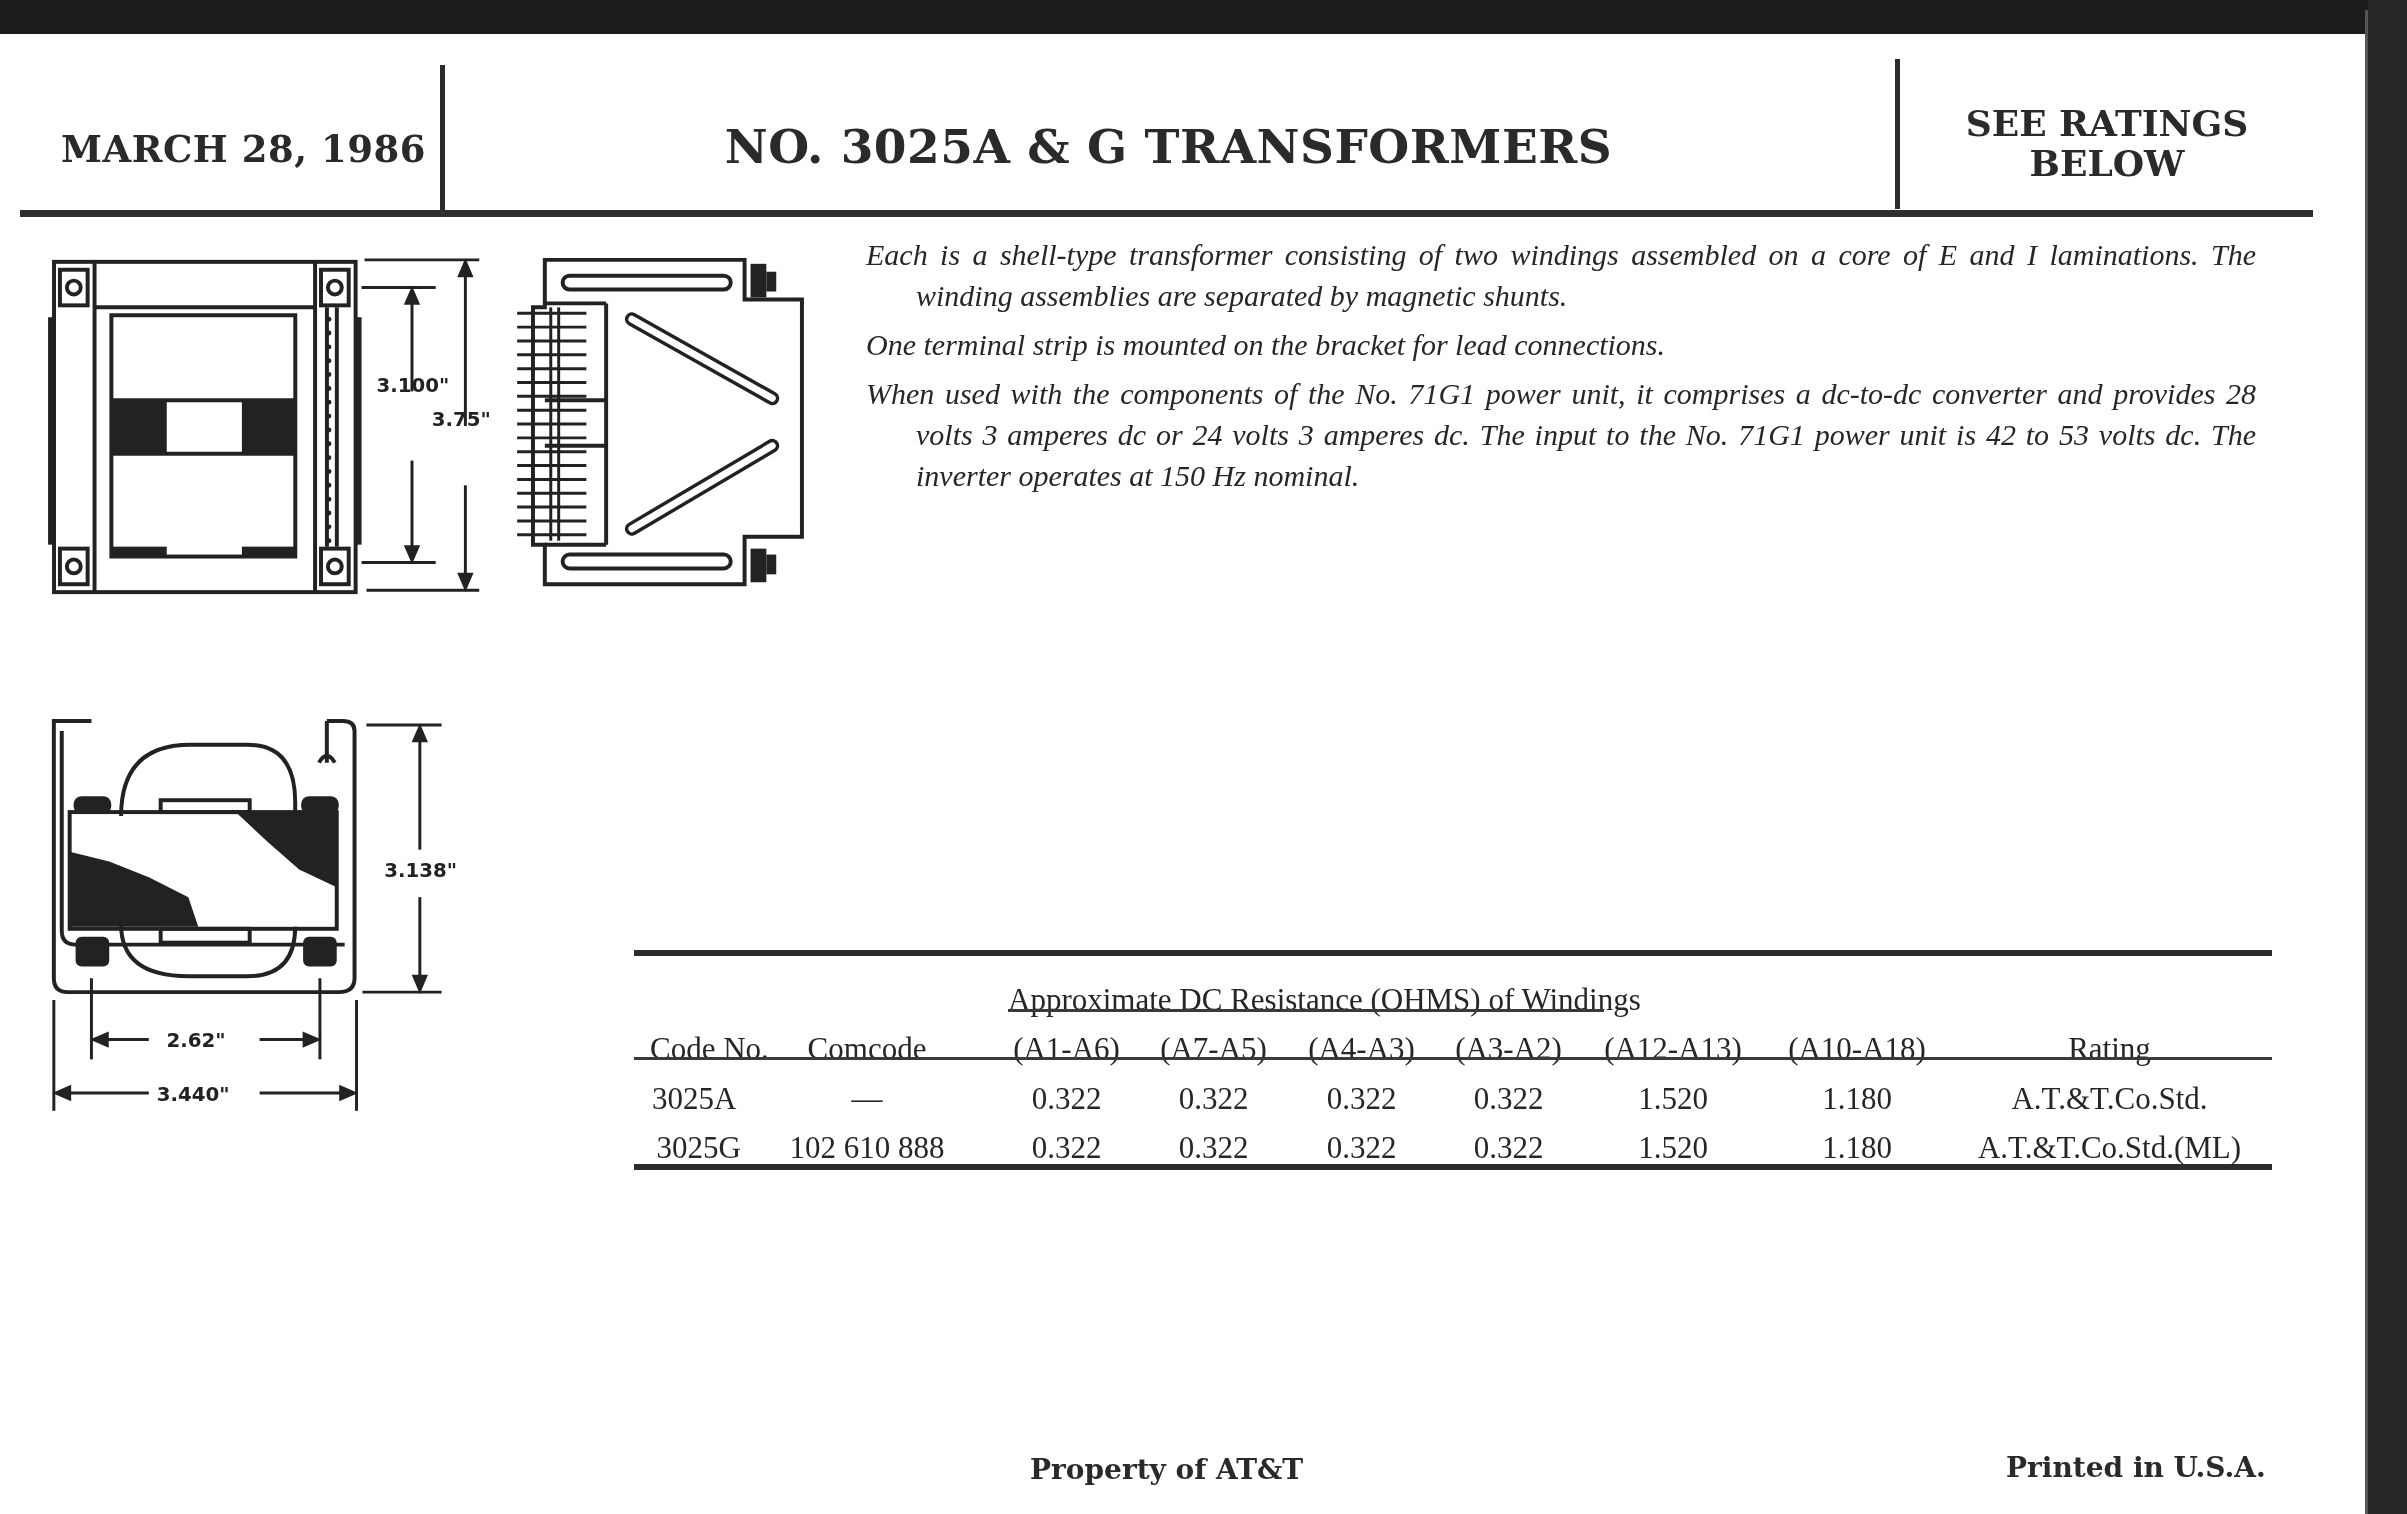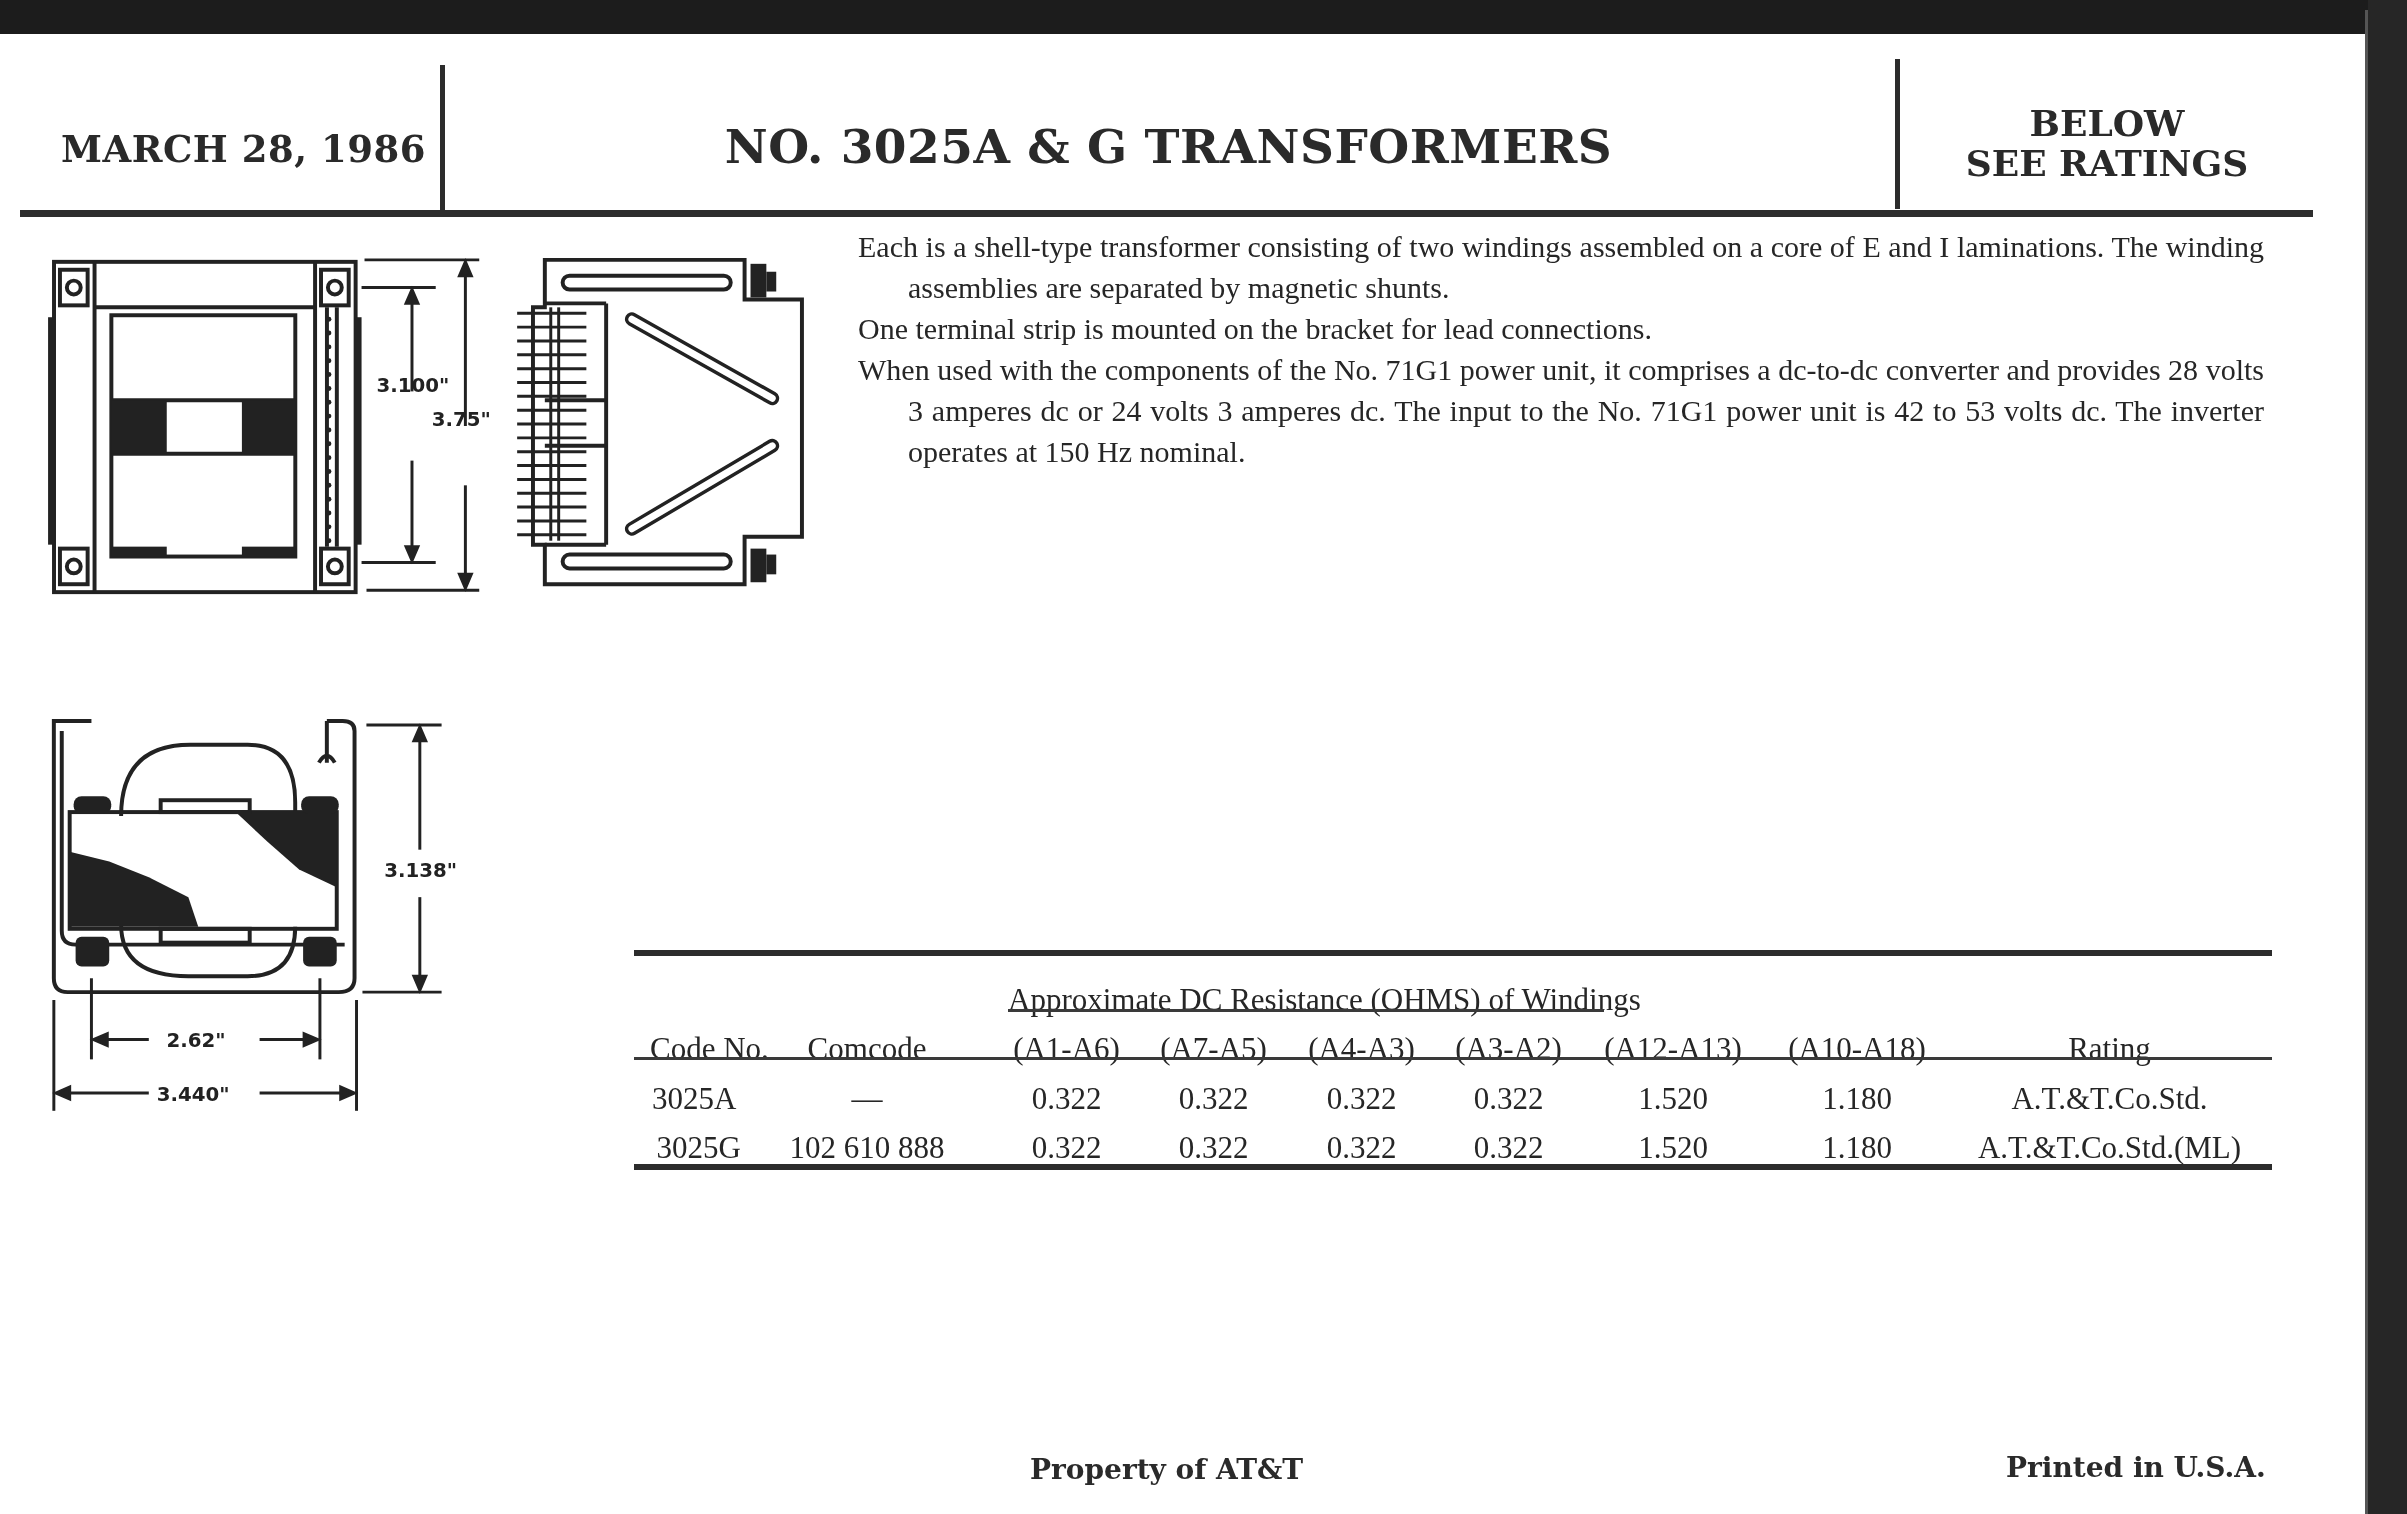--- a/index.html
+++ b/index.html
@@ -26,21 +26,21 @@
     position: absolute; left: 1899px; width: 416px; top: 103px; text-align: center;
     font-size: 36px; font-weight: bold; line-height: 40px; color: #2a2a2a;
   }
   .rule { position: absolute; background: #2e2e2e; }
 
   .desc {
     position: absolute; left: 858px; top: 226px; width: 1406px;
     font-family: "Liberation Serif", "DejaVu Serif", serif;
     font-size: 30px; line-height: 41px; color: #262626;
   }
-  .desc p { margin: 0; padding-left: 50px; text-indent: -50px; text-align: justify; }
+  .desc p { margin: 8px; padding-left: 50px; text-indent: -50px; text-align: justify; font-style: italic; }
 
   .drawing { position: absolute; }
 
   .tbl {
     position: absolute; left: 634px; top: 950px; width: 1638px;
     font-family: "Liberation Serif", "DejaVu Serif", serif; font-size: 31px; color: #262626;
   }
   .tbl .cell { position: absolute; text-align: center; white-space: nowrap; margin-top: 16px; }
   .tbl .thick { position: absolute; left: 0; width: 1638px; height: 6px; background: #2c2c2c; }
   .tbl .thin { position: absolute; height: 3px; background: #3a3a3a; }
@@ -55,22 +55,22 @@
 
 <div class="scan-top"></div>
 <div class="scan-right-edge"></div>
 <div class="scan-right"></div>
 
 <div class="hdr-date">MARCH 28, 1986</div>
 <div class="vline" style="left:440px; top:65px; height:150px;"></div>
 <div class="hdr-title">NO. 3025A &amp; G TRANSFORMERS</div>
 <div class="vline" style="left:1895px; top:59px; height:150px;"></div>
 <div class="hdr-right">
+  <div>SEE RATINGS</div>
   <div>BELOW</div>
-  <div>SEE RATINGS</div>
 </div>
 <div class="rule" style="left:20px; top:210px; width:2293px; height:7px;"></div>
 
 <div class="desc">
   <p>Each is a shell-type transformer consisting of two windings assembled on a core of E and I laminations. The winding assemblies are separated by magnetic shunts.</p>
   <p>One terminal strip is mounted on the bracket for lead connections.</p>
   <p>When used with the components of the No. 71G1 power unit, it comprises a dc-to-dc converter and provides 28 volts 3 amperes dc or 24 volts 3 amperes dc. The input to the No. 71G1 power unit is 42 to 53 volts dc. The inverter operates at 150 Hz nominal.</p>
 </div>
 
 <svg class="drawing" style="left:40px; top:248px;" width="475" height="356" viewBox="0 0 480 360">

